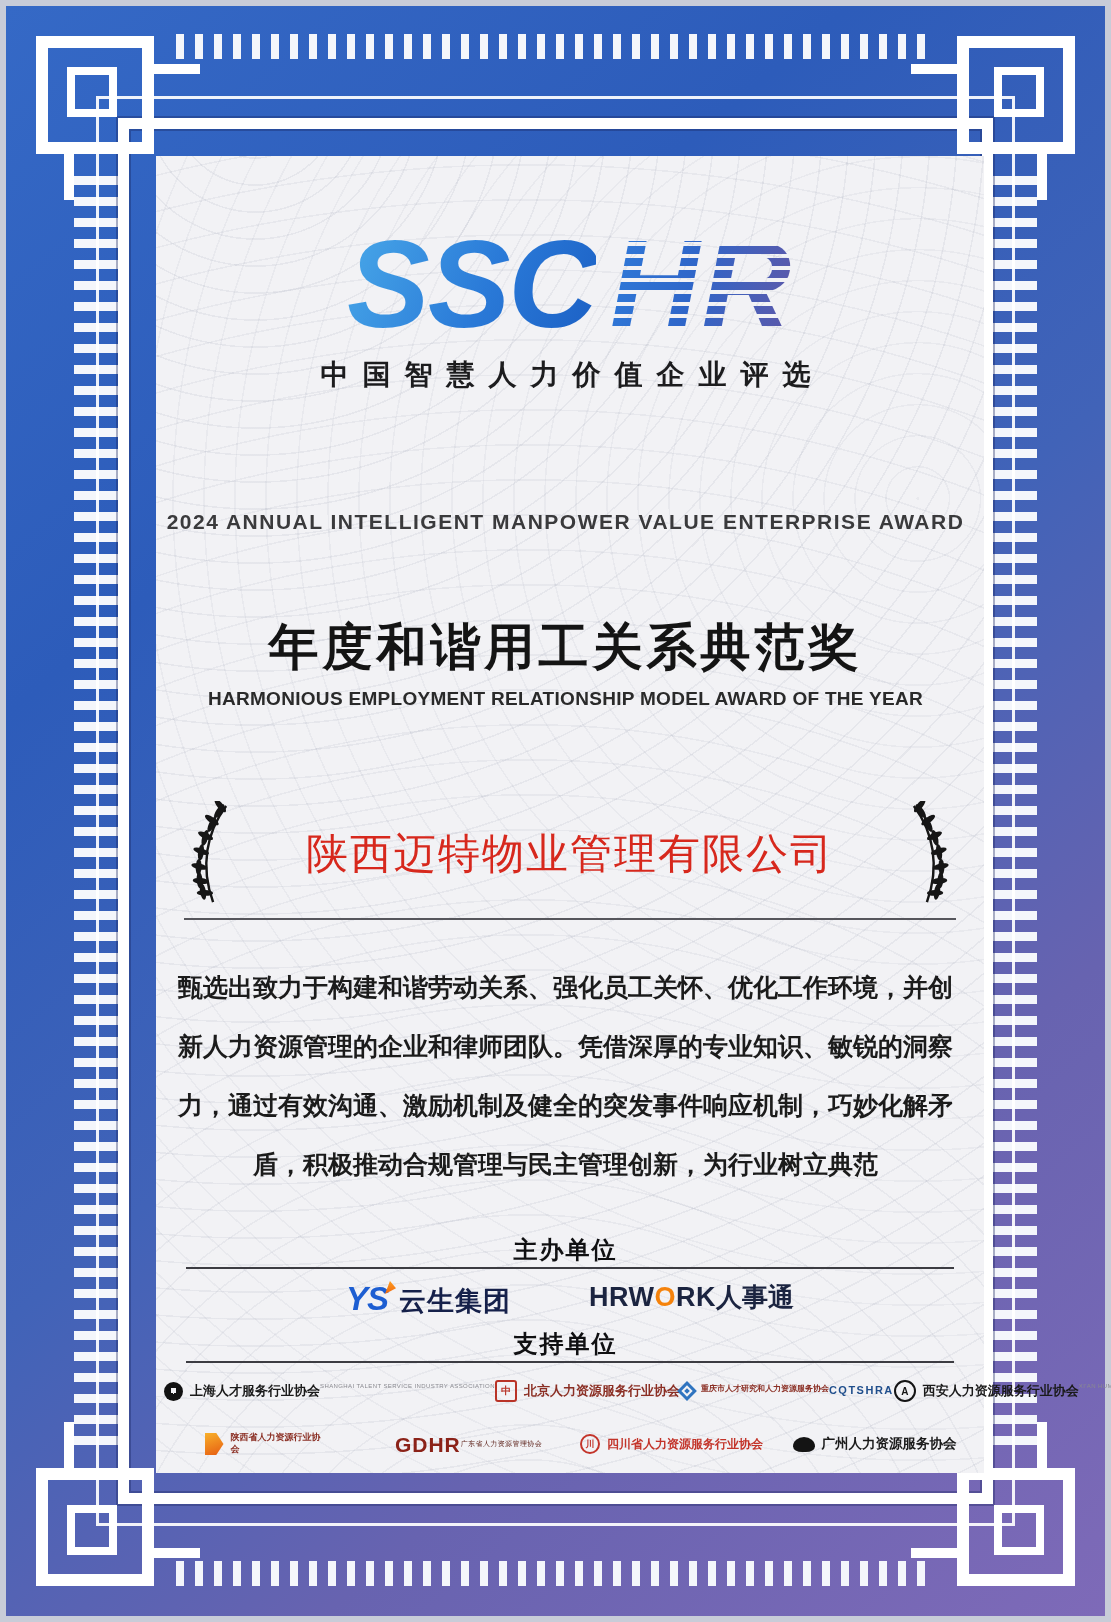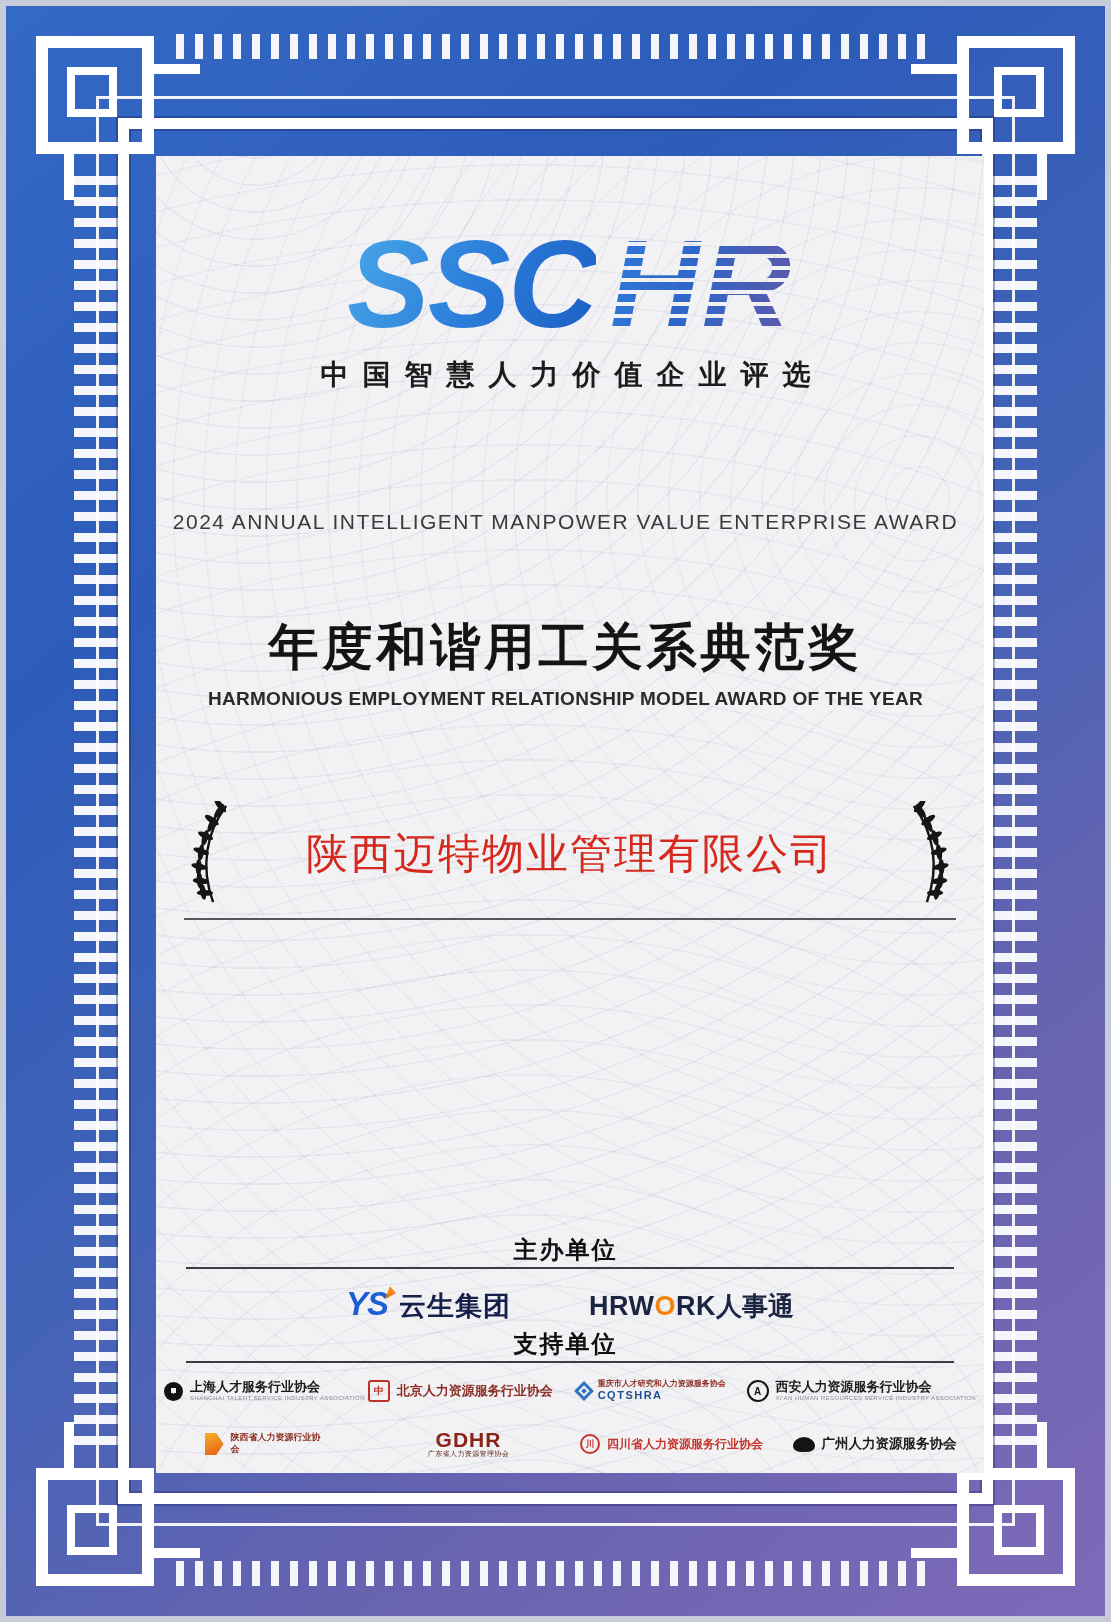--- a/index.html
+++ b/index.html
@@ -59,21 +59,21 @@
     mask-image:repeating-linear-gradient(to bottom,#000 0 8px,transparent 8px 12px);
   }
   .logo-sub{top:200px;font-size:28px;font-weight:600;color:#1c1c1e;letter-spacing:14px;text-indent:14px}
   
   .title-cn{
     top:272px;font-size:62px;font-weight:800;letter-spacing:1px;
     background:linear-gradient(90deg,#2055c4 0%,#2b63cc 40%,#5b5cb0 72%,#7656a4 100%);
     -webkit-background-clip:text;background-clip:text;color:transparent;
     text-shadow:none;
   }
-  .title-en{top:354px;font-size:21px;font-weight:400;color:#3a3a3c;letter-spacing:1.5px}
+  .title-en{top:354px;font-size:21px;font-weight:700;color:#3a3a3c;letter-spacing:1.5px}
   
   .award-cn{top:458px;font-size:50px;font-weight:800;color:#141414;letter-spacing:4px}
   .award-en{top:532px;font-size:19px;font-weight:700;color:#2a2a2a;letter-spacing:.3px}
   
   .company-row{position:absolute;top:644px;left:20px;right:20px;height:108px;
     display:flex;align-items:center;justify-content:space-between}
   .laurel{width:66px;height:106px;flex:0 0 auto}
   .laurel-right{transform:scaleX(-1)}
   .company-name{font-size:42px;font-weight:400;color:#d7281d;letter-spacing:2px;white-space:nowrap}
   .company-line{position:absolute;top:762px;left:28px;right:28px;height:2px;background:#56565c}
@@ -82,35 +82,35 @@
   .desc div{white-space:nowrap}
   
   .sec-head{font-size:24px;font-weight:700;color:#101012;letter-spacing:2px}
   .org-head{top:1078px}
   .org-line,.sup-line{position:absolute;left:30px;right:30px;height:2px;background:#3c3c42}
   .org-line{top:1111px}
   .sup-head{top:1172px}
   .sup-line{top:1205px}
   
   .org-logos{position:absolute;top:1124px;left:0;right:0;height:44px;
-    display:flex;align-items:flex-end;justify-content:center;gap:78px}
+    display:flex;align-items:flex-start;justify-content:center;gap:78px}
   .ys-wrap{display:flex;align-items:baseline}
   .ys-mark{font-size:33px;font-weight:900;font-style:italic;color:#1d5ed2;letter-spacing:-1px}
   .ys-spark{width:11px;height:13px;background:linear-gradient(#ff9b1e,#f06a12);
     clip-path:polygon(0 100%,45% 0,100% 55%);display:inline-block;position:relative;top:-16px;left:-3px}
   .ys-cn{font-size:27px;font-weight:800;color:#15204a;letter-spacing:1px}
   .hrwork{font-size:27px;font-weight:900;color:#1b2440;letter-spacing:.5px}
   .hrwork .o{color:#f5820b}
   .hrwork-cn{font-size:26px;font-weight:800;color:#1b2440}
   
   .sup-row{position:absolute;left:8px;right:8px;display:flex}
   .sup-row1{top:1212px;height:46px}
   .sup-row2{top:1262px;height:52px}
   .sup-cell{flex:1 1 0;display:flex;align-items:center;justify-content:center;gap:7px}
-  .sup-text{display:flex;flex-direction:column;align-items:flex-start;line-height:1.25}
+  .sup-text{display:flex;flex-direction:row;align-items:flex-start;line-height:1.25}
   .sup-name{font-size:13px;font-weight:700;color:#1a1a1a;white-space:nowrap}
   .sup-cap{font-size:6px;color:#8a8a90;letter-spacing:.4px;white-space:nowrap}
   .name-red{color:#8b2f24}
   
   .lg{flex:0 0 auto;display:flex;align-items:center;justify-content:center}
   .lg-circle-black{width:19px;height:19px;border-radius:50%;background:radial-gradient(circle at 50% 45%,#f2f2f5 0 3px,#121212 3px)}
   .lg-square-red{width:18px;height:18px;border:2px solid #b93327;border-radius:3px;color:#b93327;
     font-size:10px;font-weight:900}
   .lg-diamond-blue{width:14px;height:14px;background:#2f74c0;transform:rotate(45deg);
     box-shadow:inset 0 0 0 3px #2f74c0, inset 0 0 0 5px #f2f2f5}
@@ -232,20 +232,26 @@
       <svg class="laurel">
           <use href="#laurel"></use>
         </svg>
       <span class="company-name">陕西迈特物业管理有限公司</span>
       <svg class="laurel laurel-right">
           <use href="#laurel"></use>
         </svg>
     </div>
     <div class="company-line"></div>
 
+    <div class="abs desc">
+      <div>甄选出致力于构建和谐劳动关系、强化员工关怀、优化工作环境，并创</div>
+      <div>新人力资源管理的企业和律师团队。凭借深厚的专业知识、敏锐的洞察</div>
+      <div>力，通过有效沟通、激励机制及健全的突发事件响应机制，巧妙化解矛</div>
+      <div>盾，积极推动合规管理与民主管理创新，为行业树立典范</div>
+    </div>
 
     <div class="abs sec-head org-head">主办单位</div>
     <div class="org-line"></div>
 
     <div class="org-logos">
       <div class="ys-wrap">
         <span class="ys-mark">YS</span>
           <span class="ys-spark"></span>
           <span class="ys-cn">云生集团</span>
       </div>

